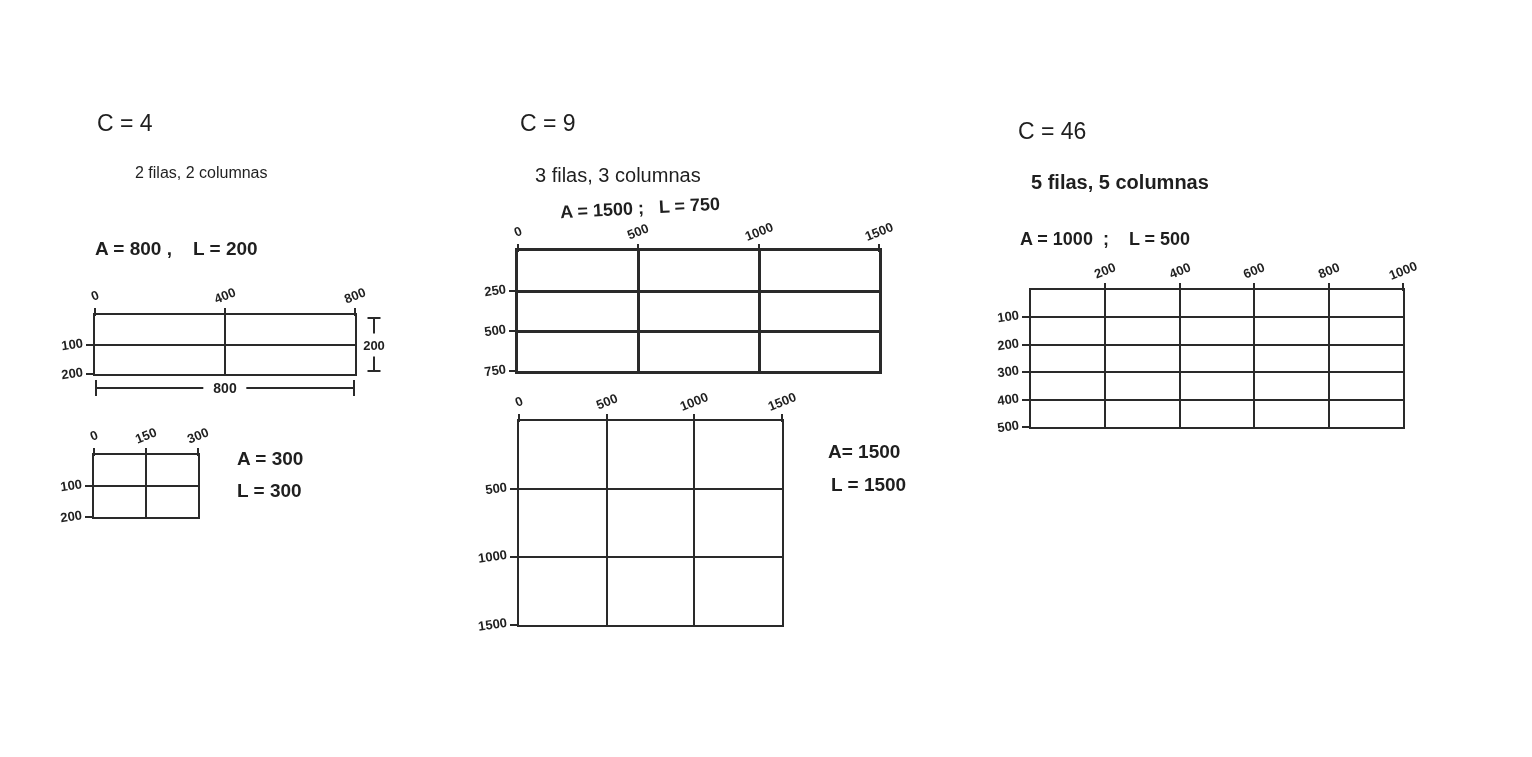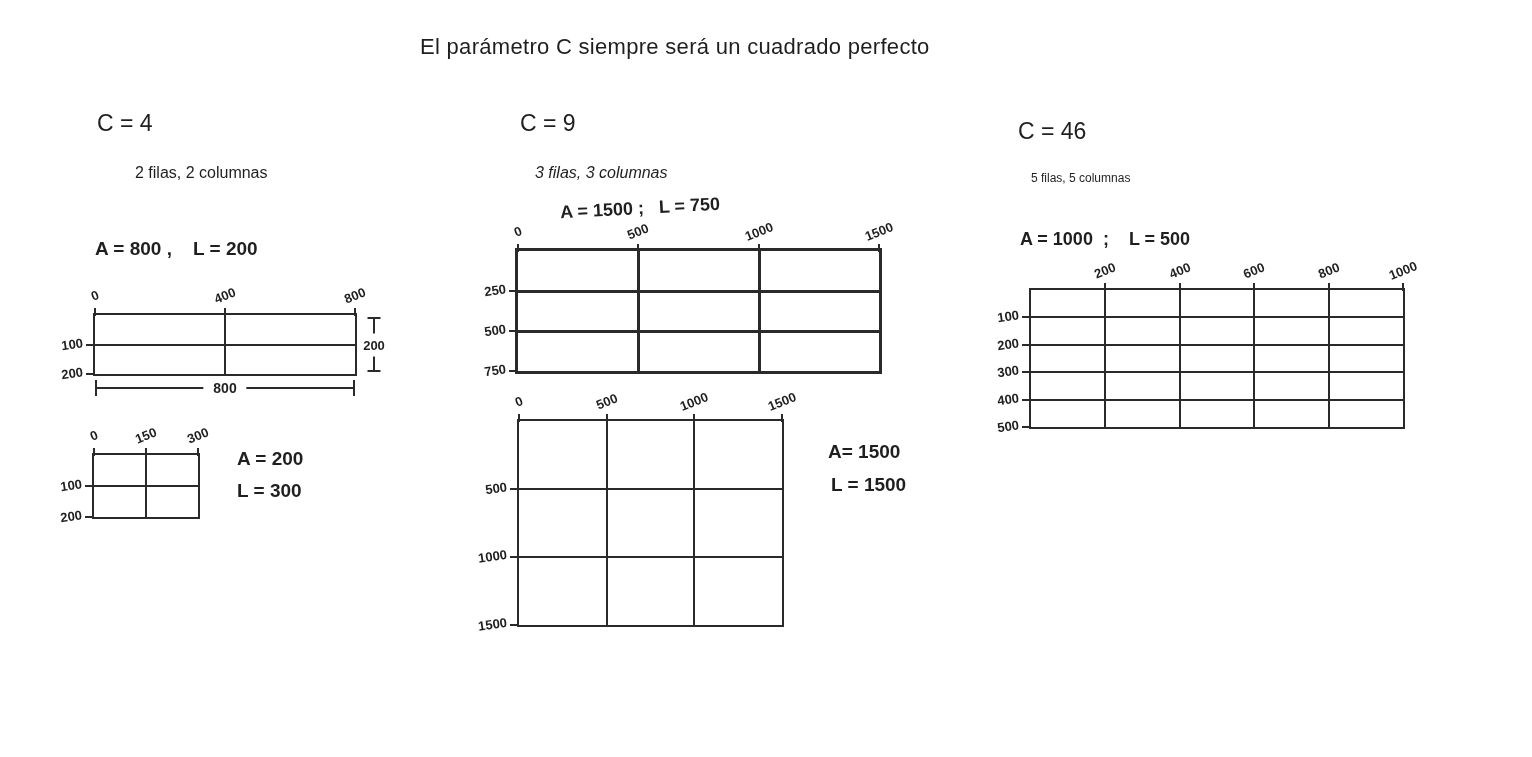--- a/index.html
+++ b/index.html
@@ -7,24 +7,24 @@
     position:relative;width:1532px;height:757px;background:#ffffff;
     font-family:"Liberation Sans", sans-serif;color:#1f1f1f;overflow:hidden;
   }
   .txt{position:absolute;white-space:pre;}
   
   #title{left:420px;top:34px;font-size:22px;letter-spacing:0.3px;}
   #h-c4{left:97px;top:110px;font-size:23px;}
   #sub-c4{left:135px;top:164px;font-size:16px;}
   #par-c4{left:95px;top:238px;font-size:19px;font-weight:bold;}
   #h-c9{left:520px;top:110px;font-size:23px;}
-  #sub-c9{left:535px;top:164px;font-size:16px;font-style:italic;}
+  #sub-c9{left:535px;top:164px;font-size:20px;}
   #par-c9{left:560px;top:198px;font-size:18px;font-weight:bold;transform:rotate(-3deg);}
   #h-c25{left:1018px;top:118px;font-size:23px;}
-  #sub-c25{left:1031px;top:171px;font-size:12px;}
+  #sub-c25{left:1031px;top:171px;font-size:20px;font-weight:bold;}
   #par-c25{left:1020px;top:229px;font-size:18px;font-weight:bold;}
   #lbl-a300{left:237px;top:448px;font-size:19px;font-weight:bold;}
   #lbl-l200{left:237px;top:480px;font-size:19px;font-weight:bold;}
   #lbl-a1500{left:828px;top:441px;font-size:19px;font-weight:bold;}
   #lbl-l1500{left:831px;top:474px;font-size:19px;font-weight:bold;}
   #footer1{left:203px;top:644px;font-size:22px;}
   #footer2{left:203px;top:677px;font-size:22px;}
   
   .grid{position:absolute;border:2px solid #2a2a2a;}
   #g-c4-main{left:93px;top:313px;width:260px;height:59px;}
@@ -53,21 +53,20 @@
   .wdim .cap{position:absolute;top:0;bottom:0;width:2px;background:#2a2a2a;}
   .wdim .cl{left:0;}
   .wdim .cr{right:0;}
   .wdim .dimlab{position:absolute;top:50%;left:50%;transform:translate(-50%,-50%);background:#fff;padding:0 10px;font-size:14px;font-weight:bold;}
 </style>
 </head>
 <body>
 
 <div id="canvas">
 
-  <div class="txt" id="title">El parámetro C siempre será un cuadrado perfecto</div>
 
   <div class="txt" id="h-c4">C = 4</div>
   <div class="txt" id="sub-c4">2 filas, 2 columnas</div>
   <div class="txt" id="par-c4">A = 800 ,    L = 200</div>
   <div class="grid" id="g-c4-main">
       <div class="vline" style="left: 50%;"></div>
       <div class="hline" style="top: 50%;"></div>
       <div class="xtick" style="left: 0%;"></div>
       <div class="xlabel" style="left: 0%;">0</div>
       <div class="xtick" style="left: 50%;"></div>
@@ -98,21 +97,21 @@
       <div class="xlabel" style="left: 0%;">0</div>
       <div class="xtick" style="left: 50%;"></div>
       <div class="xlabel" style="left: 50%;">150</div>
       <div class="xtick" style="left: 100%;"></div>
       <div class="xlabel" style="left: 100%;">300</div>
       <div class="ytick" style="top: 50%;"></div>
       <div class="ylabel" style="top: 50%;">100</div>
       <div class="ytick" style="top: 100%;"></div>
       <div class="ylabel" style="top: 100%;">200</div>
     </div>
-  <div class="txt" id="lbl-a300">A = 200</div>
+  <div class="txt" id="lbl-a300">A = 300</div>
   <div class="txt" id="lbl-l200">L = 300</div>
 
   <div class="txt" id="h-c9">C = 9</div>
   <div class="txt" id="sub-c9">3 filas, 3 columnas</div>
   <div class="txt" id="par-c9">A = 1500 ;   L = 750</div>
   <div class="grid thick" id="g-c9-wide">
       <div class="vline" style="left: 33.3333%;"></div>
       <div class="vline" style="left: 66.6667%;"></div>
       <div class="hline" style="top: 33.3333%;"></div>
       <div class="hline" style="top: 66.6667%;"></div>

